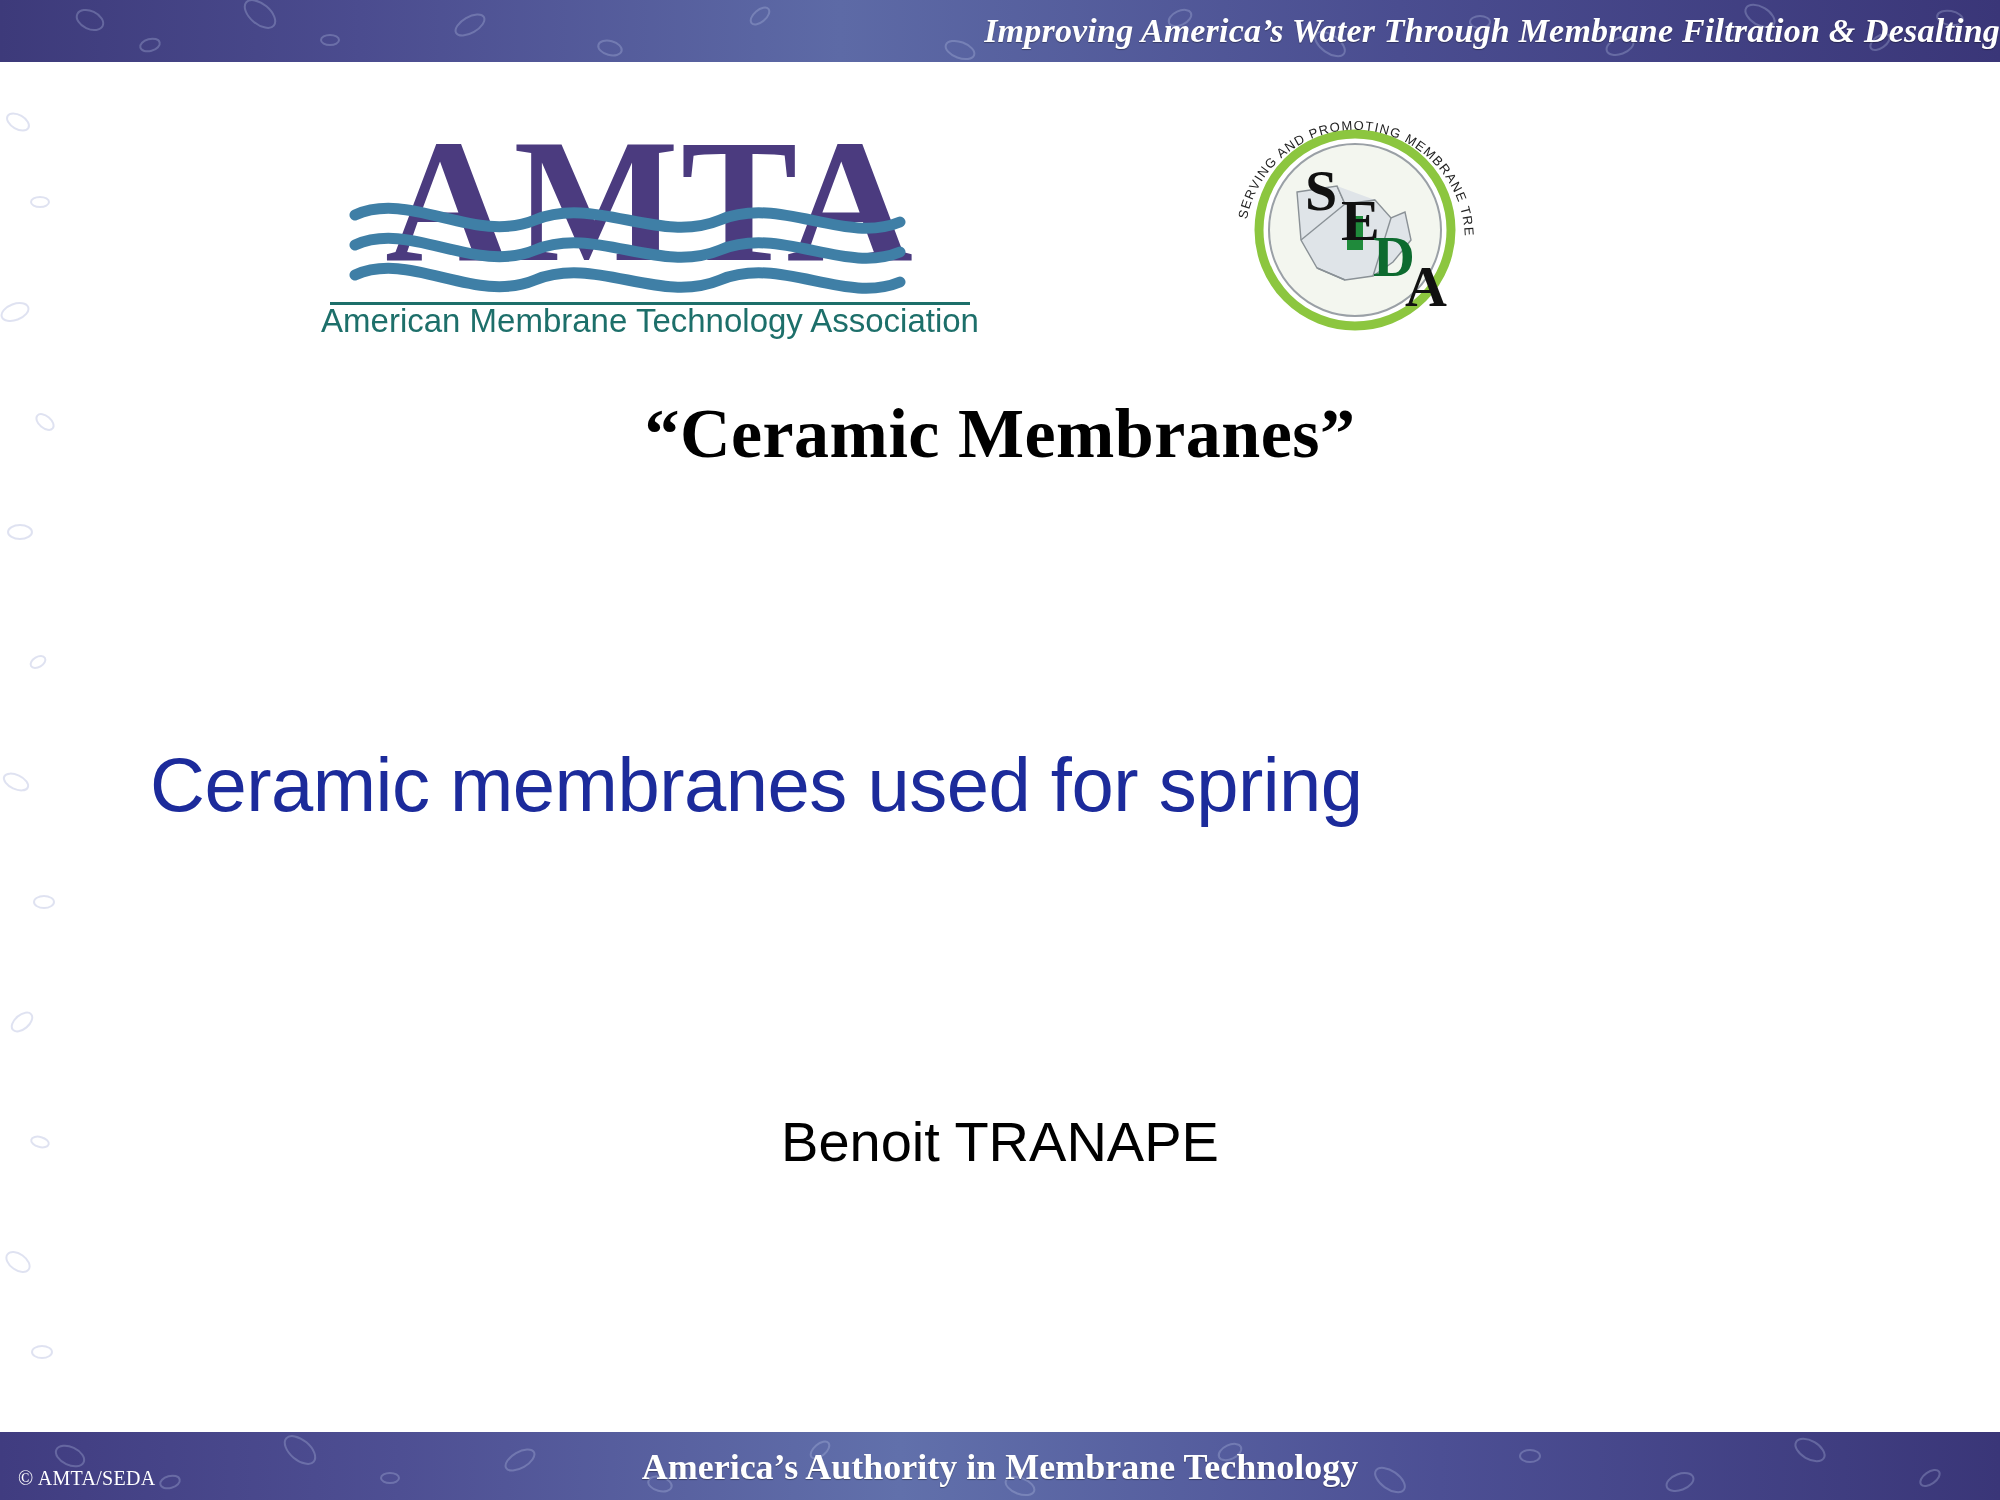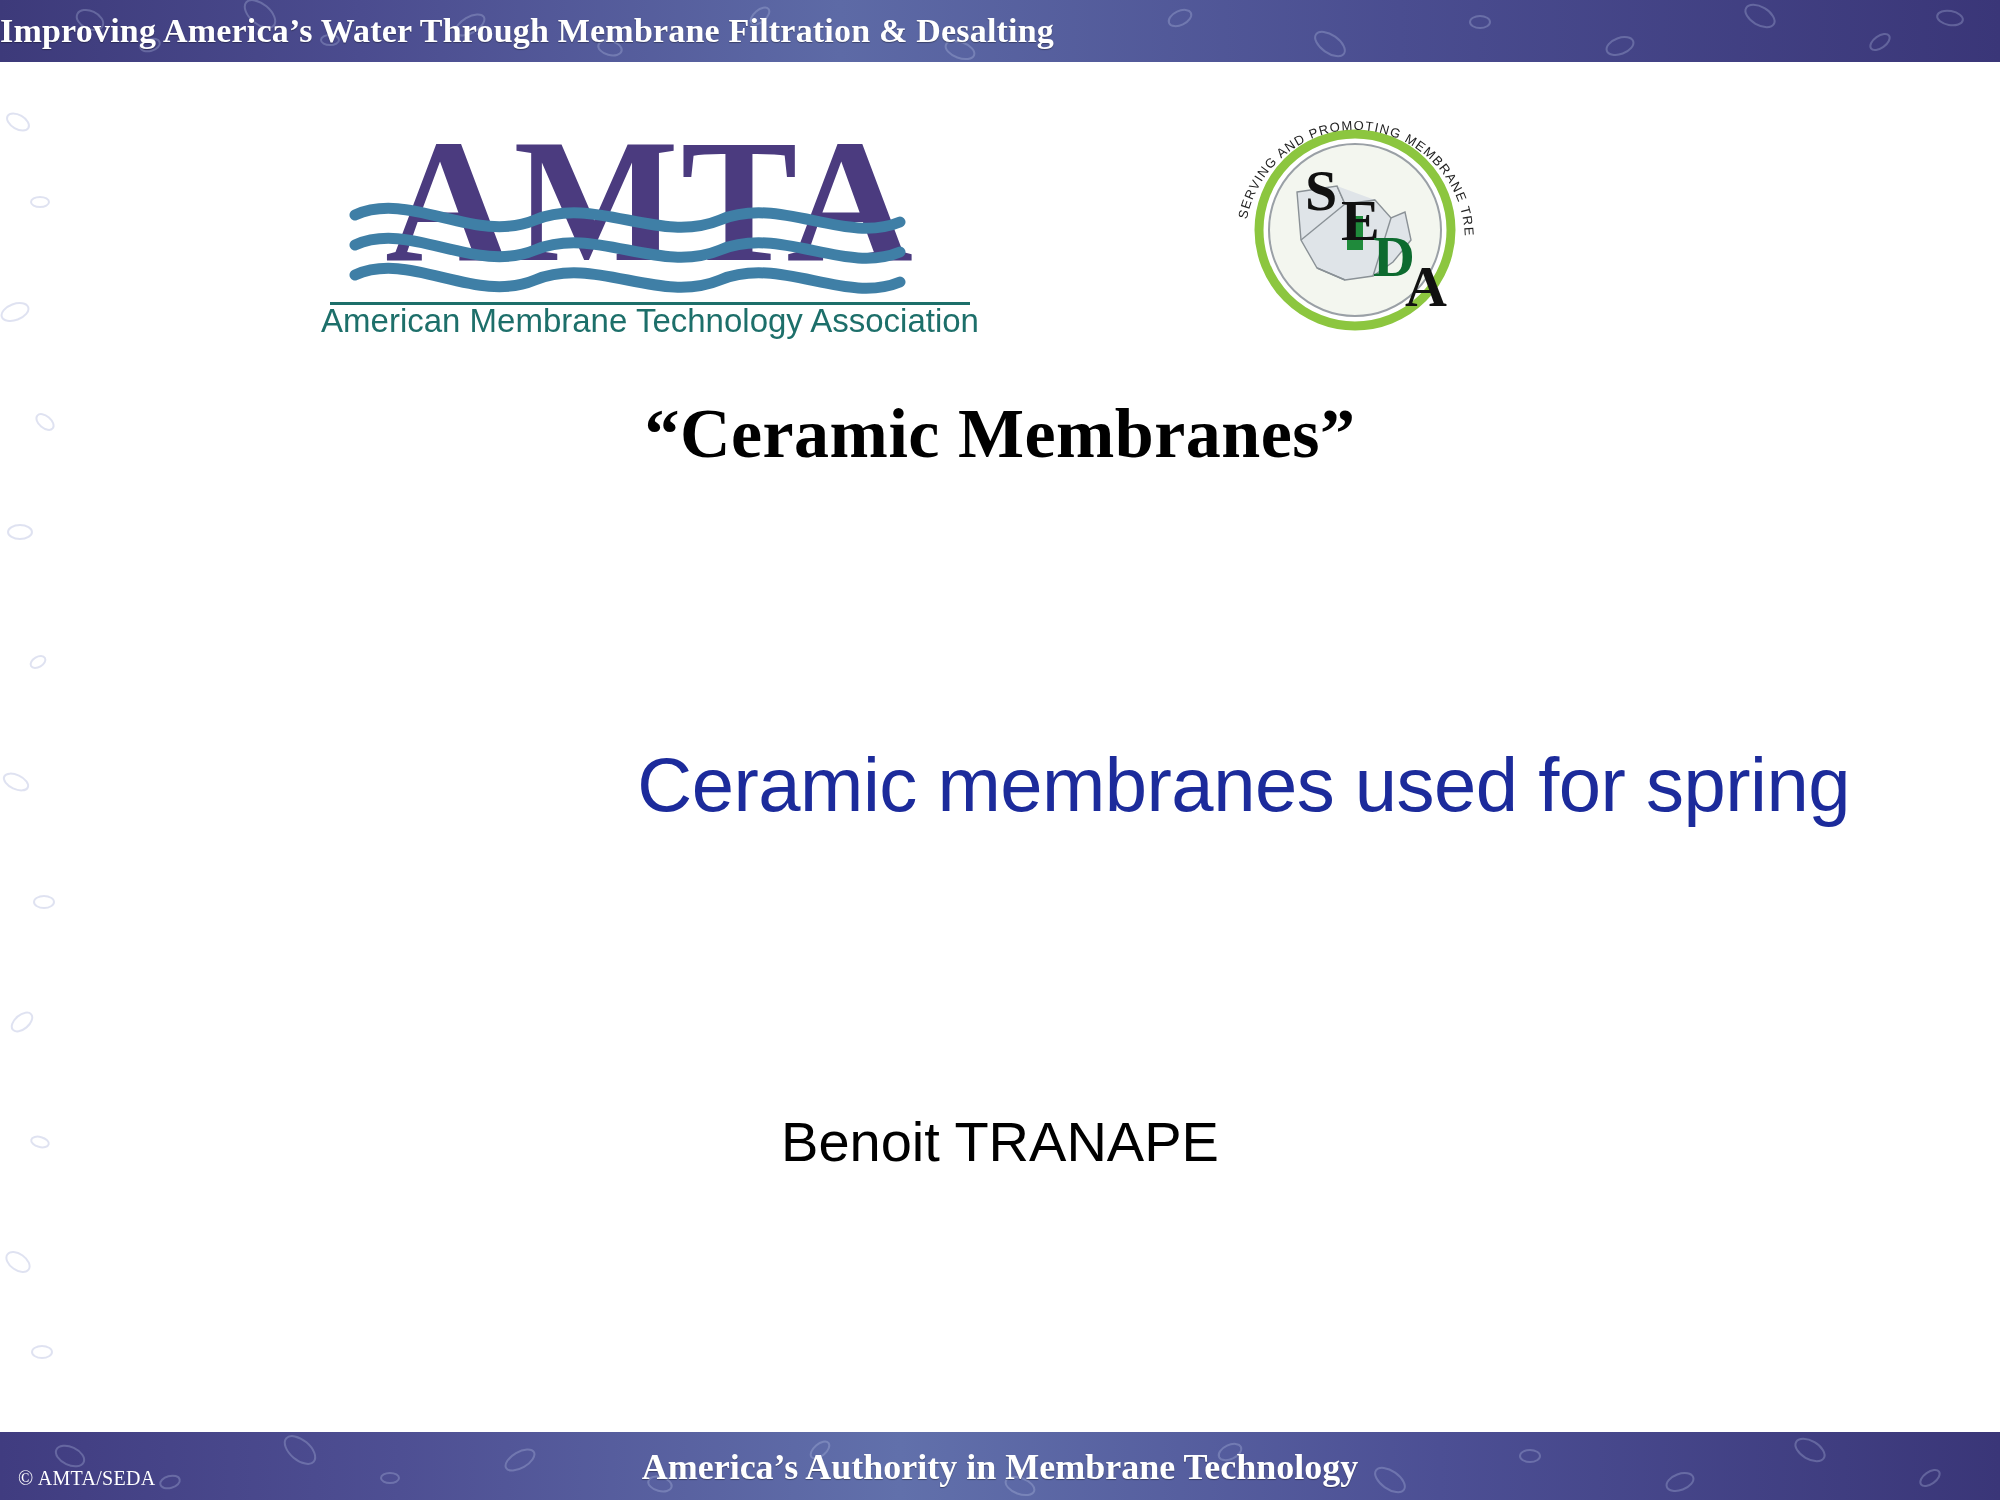--- a/index.html
+++ b/index.html
@@ -35,23 +35,24 @@
     left: 0; top: 0;
     width: 2000px; height: 62px;
     opacity: 0.30;
   }
   .top-banner-text {
     position: absolute;
     left: 0; top: 0;
     width: 2000px;
     height: 62px;
     line-height: 62px;
-    text-align: left;
+    text-align: right;
     color: #ffffff;
     font-family: "Liberation Serif", serif;
+    font-style: italic;
     font-weight: bold;
     font-size: 34px;
     letter-spacing: 0.2px;
     text-shadow: 0 1px 1px rgba(0,0,0,.35);
   }
 
   
   .left-strip {
     position: absolute;
     left: 0; top: 62px;
@@ -142,21 +143,21 @@
     font-size: 62px;
     line-height: 80px;
     letter-spacing: .5px;
   }
 
   .presentation-title {
     position: absolute;
     left: 150px;
     top: 730px;
     width: 1700px;
-    text-align: right;
+    text-align: left;
     color: #1c2b9b;
     font-family: "Liberation Sans", sans-serif;
     font-size: 76px;
     line-height: 110px;
     letter-spacing: -0.5px;
   }
 
   .author-block {
     position: absolute;
     left: 0;

